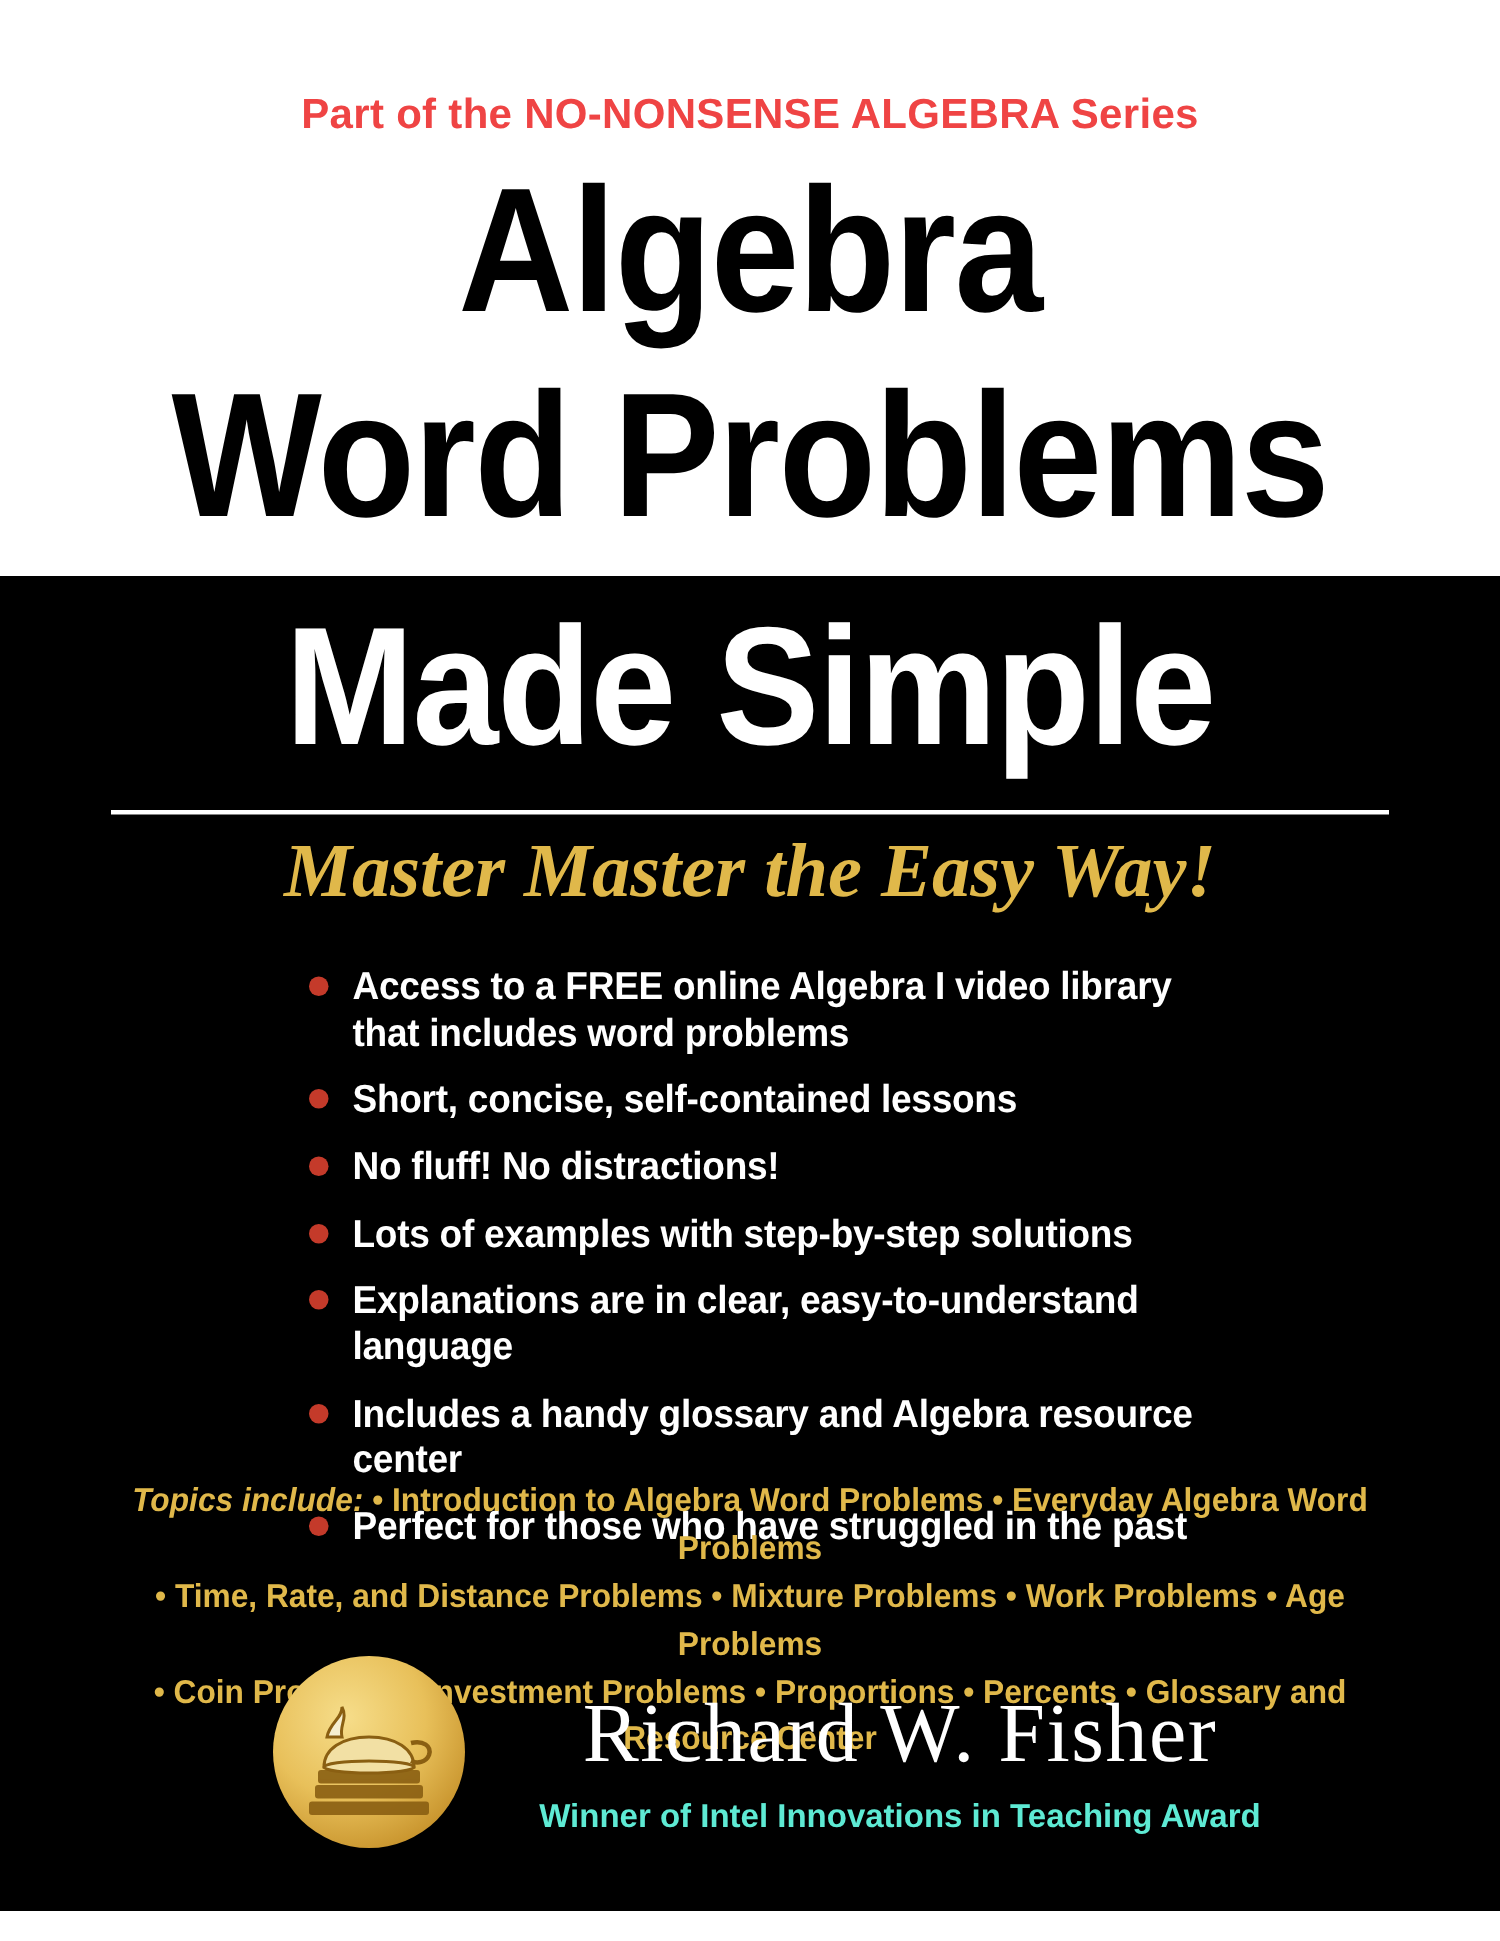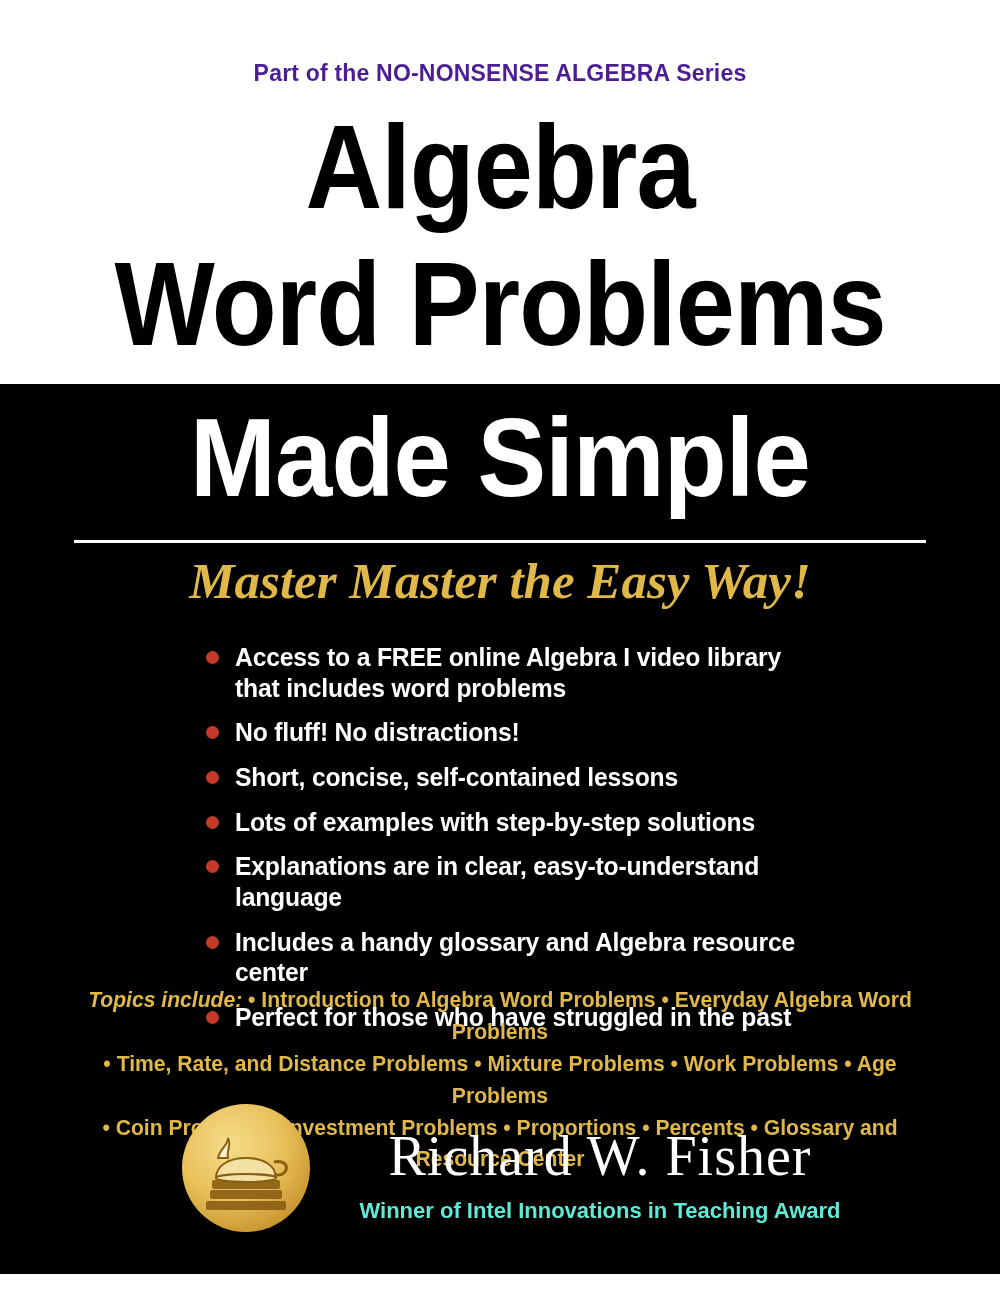--- a/index.html
+++ b/index.html
@@ -25,24 +25,24 @@
     width: 1000px;
     height: 404px;
     background: #ffffff;
   }
   .series-line {
     position: absolute;
     left: 0;
     top: 60px;
     width: 1000px;
     text-align: center;
-    font-size: 23px;
+    font-size: 28px;
     font-weight: bold;
     letter-spacing: 0.2px;
-    color: #4c1d95;
+    color: #ef4444;
     font-family: "Liberation Sans", sans-serif;
   }
   .title-1, .title-2 {
     position: absolute;
     width: 1000px;
     text-align: center;
     color: #000000;
     font-weight: bold;
     font-family: "Liberation Sans", sans-serif;
     letter-spacing: -1px;
@@ -210,25 +210,25 @@
     <div class="rule"></div>
     <div class="subtitle">Master Master the Easy Way!</div>
 
     <div class="bullets">
       <div class="bullet-row">
         <span class="bullet-dot"></span>
         <span class="bullet-text">Access to a FREE online Algebra I video library that includes word problems</span>
       </div>
       <div class="bullet-row">
         <span class="bullet-dot"></span>
+        <span class="bullet-text">Short, concise, self-contained lessons</span>
+      </div>
+      <div class="bullet-row">
+        <span class="bullet-dot"></span>
         <span class="bullet-text">No fluff! No distractions!</span>
-      </div>
-      <div class="bullet-row">
-        <span class="bullet-dot"></span>
-        <span class="bullet-text">Short, concise, self-contained lessons</span>
       </div>
       <div class="bullet-row">
         <span class="bullet-dot"></span>
         <span class="bullet-text">Lots of examples with step-by-step solutions</span>
       </div>
       <div class="bullet-row">
         <span class="bullet-dot"></span>
         <span class="bullet-text">Explanations are in clear, easy-to-understand language</span>
       </div>
       <div class="bullet-row">

